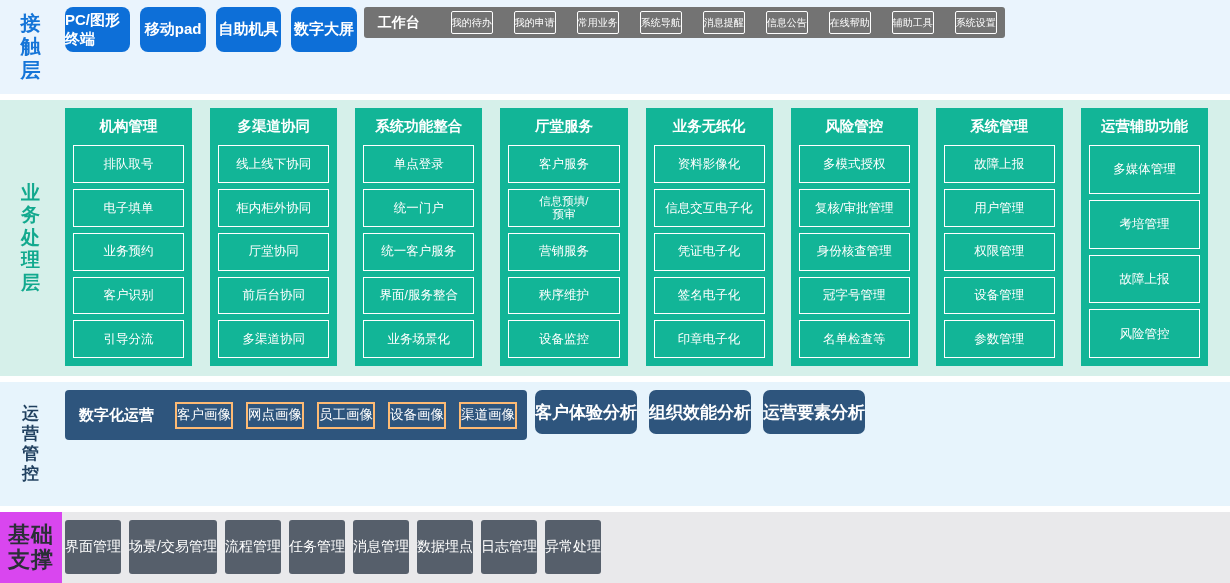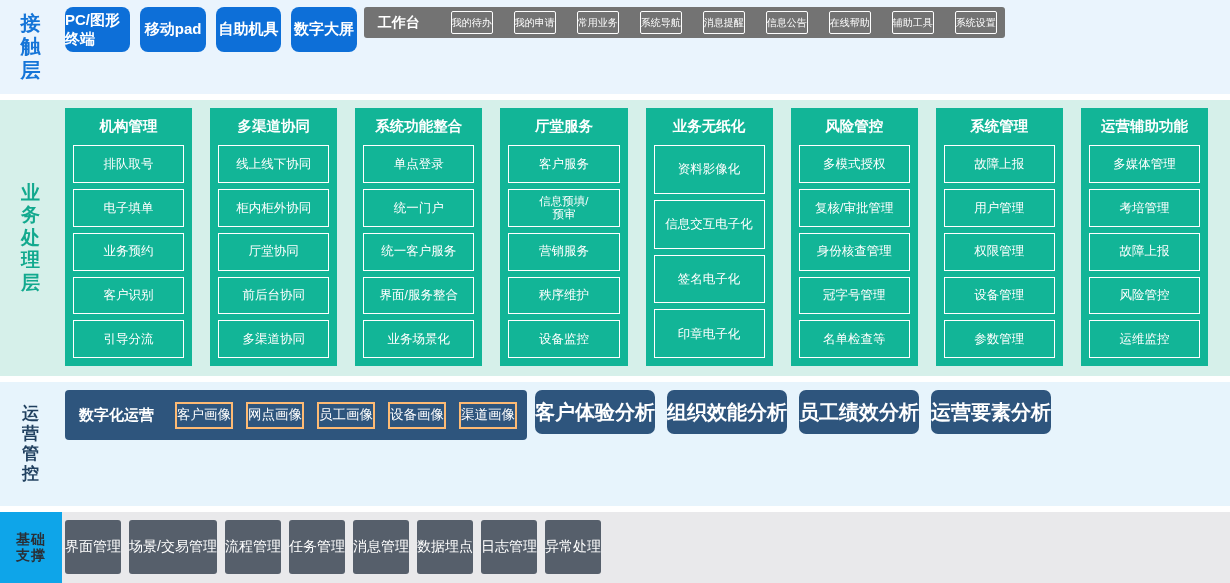--- a/index.html
+++ b/index.html
@@ -115,28 +115,28 @@
   .ops-chip{
     flex:1 1 0;height:27px;
     border:2px solid #fdba74;
     display:flex;align-items:center;justify-content:center;
     color:#ffffff;font-size:13.5px;box-sizing:border-box;
   }
   .ops-row2{display:flex;gap:12px;height:44px;}
   .ops-analysis{
     flex:1 1 0;background:#2e557d;border-radius:7px;
     display:flex;align-items:center;justify-content:center;
-    color:#ffffff;font-size:20px;font-weight:bold;
+    color:#ffffff;font-size:17px;font-weight:bold;
     box-sizing:border-box;
   }
 
   
   .layer-base{height:73px;background:#e9e9eb;}
   .layer-base .layer-label{
-    color:#2a2f36;font-size:14px;background:#0ea5e9;
+    color:#2a2f36;font-size:22px;background:#d946ef;
     line-height:1.12;
   }
   .layer-base .layer-body{padding:8px 22px 9px 3px;}
   .base-row{display:flex;gap:8px;height:100%;}
   .base-box{
     flex:1 1 0;background:#565f6b;border-radius:3px;
     display:flex;align-items:center;justify-content:center;
     color:#ffffff;font-size:14px;
     box-sizing:border-box;white-space:nowrap;
   }
@@ -218,20 +218,21 @@
           <div class="biz-item">客户服务</div>
           <div class="biz-item two-line">信息预填/<br>预审</div>
           <div class="biz-item">营销服务</div>
           <div class="biz-item">秩序维护</div>
           <div class="biz-item">设备监控</div>
         </div>
         <div class="biz-col">
           <div class="biz-col-title">业务无纸化</div>
           <div class="biz-item">资料影像化</div>
           <div class="biz-item">信息交互电子化</div>
+          <div class="biz-item">凭证电子化</div>
           <div class="biz-item">签名电子化</div>
           <div class="biz-item">印章电子化</div>
         </div>
         <div class="biz-col">
           <div class="biz-col-title">风险管控</div>
           <div class="biz-item">多模式授权</div>
           <div class="biz-item">复核/审批管理</div>
           <div class="biz-item">身份核查管理</div>
           <div class="biz-item">冠字号管理</div>
           <div class="biz-item">名单检查等</div>
@@ -243,21 +244,20 @@
           <div class="biz-item">权限管理</div>
           <div class="biz-item">设备管理</div>
           <div class="biz-item">参数管理</div>
         </div>
         <div class="biz-col">
           <div class="biz-col-title">运营辅助功能</div>
           <div class="biz-item">多媒体管理</div>
           <div class="biz-item">考培管理</div>
           <div class="biz-item">故障上报</div>
           <div class="biz-item">风险管控</div>
-          <div class="biz-item">运维监控</div>
         </div>
       </div>
   </section>
 
   <div class="gap-white"></div>
 
   <section class="layer layer-ops">
     <div class="layer-label vlabel">
       <span>运</span>
       <span>营</span>
@@ -271,21 +271,20 @@
         <div class="ops-chip">客户画像</div>
         <div class="ops-chip">网点画像</div>
         <div class="ops-chip">员工画像</div>
         <div class="ops-chip">设备画像</div>
         <div class="ops-chip">渠道画像</div>
       </div>
 
       <div class="ops-row2">
         <div class="ops-analysis">客户体验分析</div>
         <div class="ops-analysis">组织效能分析</div>
-        <div class="ops-analysis">员工绩效分析</div>
         <div class="ops-analysis">运营要素分析</div>
       </div>
 
     </div>
   </section>
 
   <div class="gap-white"></div>
 
   <section class="layer layer-base">
     <div class="layer-label vlabel">

